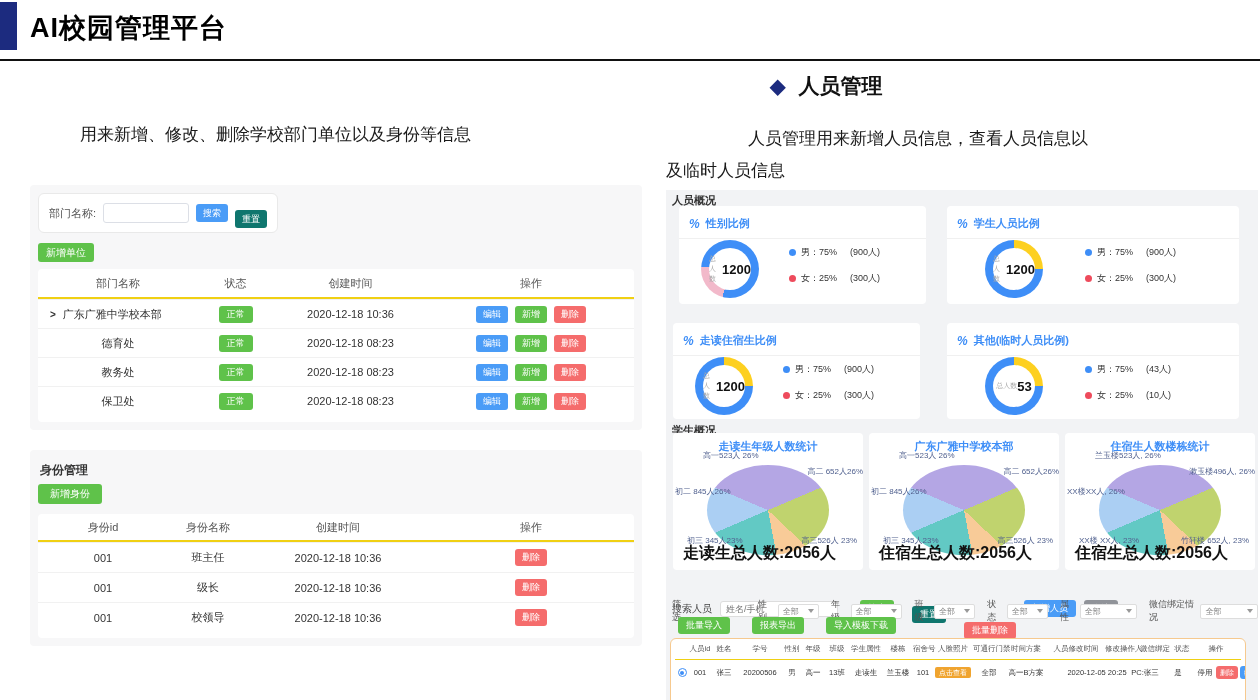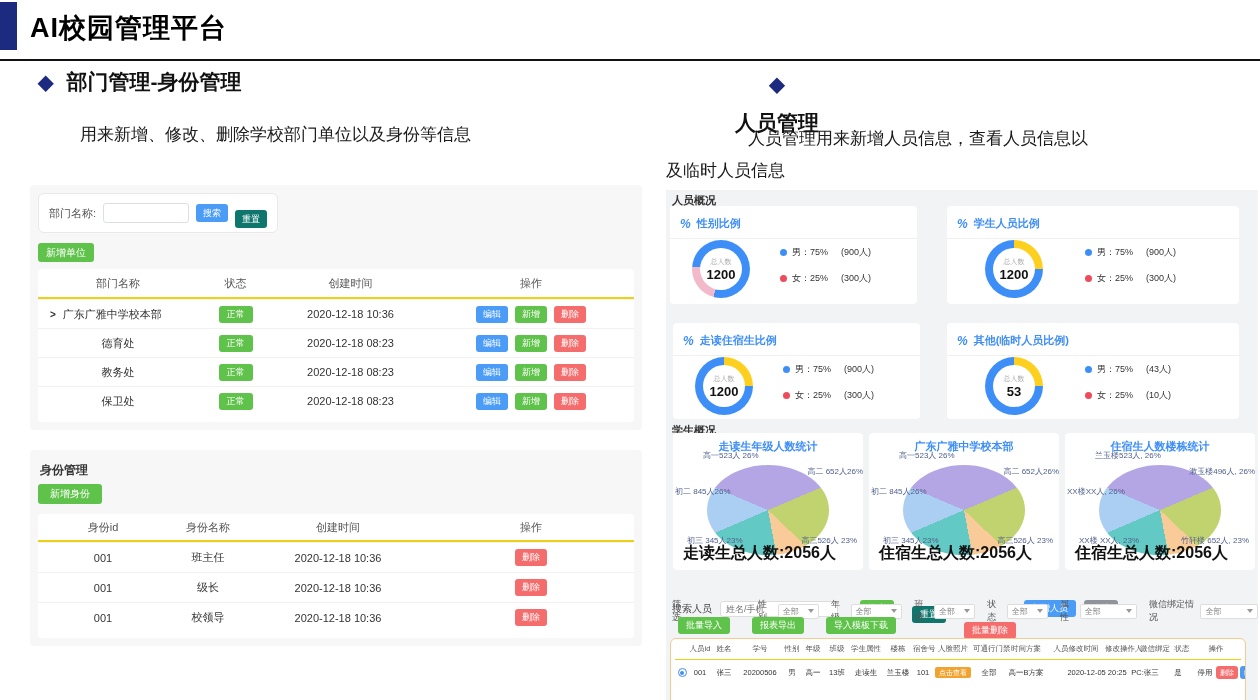--- a/index.html
+++ b/index.html
@@ -45,21 +45,21 @@
   .shot3 { position:absolute; left:666px; top:190px; width:592px; height:510px; background:#f2f3f5; overflow:hidden; }
   .ov-label { position:absolute; font-size:11px; font-weight:bold; color:#333; }
 
   .dcard { position:absolute; background:#fff; border-radius:4px; height:98px; }
   .card-head { display:flex; align-items:center; gap:6px; padding:8px 10px 6px; border-bottom:1px solid #f0f0f0; }
   .pct-icon::before { content:"%"; color:#3e8ef7; font-weight:bold; font-size:12px; font-style:italic; }
   .card-title { color:#3e8ef7; font-size:11px; font-weight:bold; }
   .donut { position:absolute; left:22px; top:34px; width:58px; height:58px; border-radius:50%; display:flex; align-items:center; justify-content:center; }
   .d-pink { background:conic-gradient(from 195deg, #f2b9ca 0 80deg, #3e8ef7 80deg 360deg); }
   .d-yellow { background:conic-gradient(#fdd020 0 90deg, #3e8ef7 90deg 360deg); }
-  .donut-hole { width:42px; height:42px; border-radius:50%; background:#fff; display:flex; flex-direction:column; align-items:center; justify-content:center;text-align:center; }
+  .donut-hole { width:42px; height:42px; border-radius:50%; background:#fff; display:flex; align-items:center; justify-content:center; }
   .donut-label { font-size:7px; color:#aaa; }
   .donut-total { font-size:13px; font-weight:bold; color:#111; }
   .legend { position:absolute; left:110px; top:40px; display:flex; flex-direction:column; gap:13px; }
   .dcard-wide .donut { left:38px; }
   .dcard-wide .legend { left:138px; }
   .legend-item { display:flex; align-items:center; gap:5px; font-size:9px; color:#333; }
   .dot { width:7px; height:7px; border-radius:50%; }
   .dot-blue { background:#3e8ef7; } .dot-red { background:#ee4b5c; }
   .lcount { margin-left:8px; }
 
@@ -100,24 +100,20 @@
 </style>
 </head>
 <body>
 
 <div class="page">
 
   <div class="logo-block"></div>
   <div class="app-title">AI校园管理平台</div>
   <div class="top-rule"></div>
 
-  <div class="sec-head" style="left:38px;top:68px;">
-    <span class="diamond"></span>
-    <span>部门管理-身份管理</span>
-  </div>
   <div class="desc" style="left:80px;top:123px;">用来新增、修改、删除学校部门单位以及身份等信息</div>
 
   <div class="shot" style="left:30px;top:185px;width:612px;height:245px;">
     <div class="search-card">
       <label>部门名称:</label>
       <input type="text" value="" style="">
       <span class="btn b-blue sbtn">搜索</span>
       <span class="btn b-orange sbtn">重置</span>
     </div>
     <span class="btn b-green add-btn" style="left:8px;top:58px;width:56px;height:19px;line-height:19px;">新增单位</span>
@@ -206,31 +202,31 @@
         <span>001</span>
         <span>校领导</span>
         <span>2020-12-18 10:36</span>
         <span class="rbtns">
             <span class="btn b-red rbtn">删除</span>
           </span>
       </div>
     </div>
   </div>
 
-  <div class="sec-head" style="left:735px;top:72px;flex-direction:column;">
+  <div class="sec-head" style="left:770px;top:72px;">
     <span class="diamond"></span>
     <span>人员管理</span>
   </div>
   <div class="desc" style="left:748px;top:127px;">人员管理用来新增人员信息，查看人员信息以</div>
   <div class="desc" style="left:666px;top:159px;">及临时人员信息</div>
 
   <div class="shot3">
     <div class="ov-label" style="left:6px;top:3px;">人员概况</div>
 
-    <div class="dcard" style="left:4px;top:16px;width:247px;">
+    <div class="dcard" style="left:13px;top:16px;width:247px;">
       <div class="card-head">
         <span class="pct-icon"></span>
         <span class="card-title">性别比例</span>
       </div>
       <div class="donut d-pink">
         <div class="donut-hole">
           <span class="donut-label">总人数</span>
           <span class="donut-total">1200</span>
         </div>
       </div>

